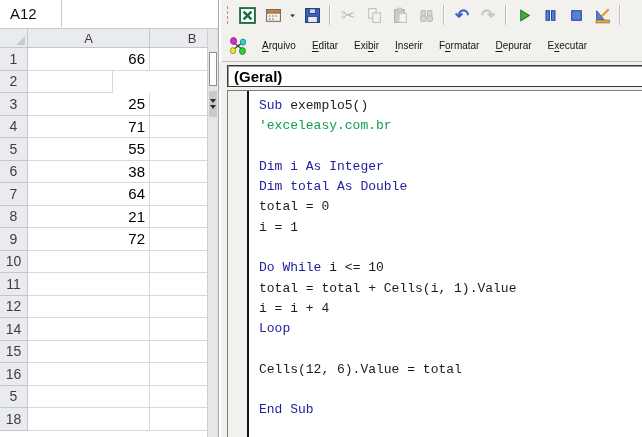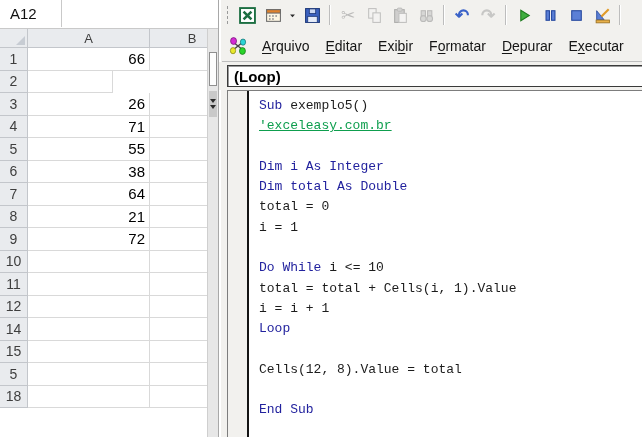--- a/index.html
+++ b/index.html
@@ -57,36 +57,36 @@
   .tbi{width:20px;height:20px;display:flex;align-items:center;justify-content:center;margin:0 3px;}
   .tbi svg{width:17px;height:17px;}
   .tbi.dis{filter:grayscale(1);opacity:.55;}
   .tbi.glyph{font-size:17px;line-height:17px;}
   .tbi.narrow{width:11px;margin:0 1px;}
   .tsep{width:1px;height:20px;background:#bdbdbd;border-right:1px solid #fff;margin:0 4px;}
 
   .mbar{position:absolute;left:3px;right:0;top:30px;height:31px;display:flex;align-items:center;
         border-bottom:1px solid #bdbdbd;box-shadow:0 1px 0 #ffffff;}
   .appicon{width:20px;height:20px;margin:0 6px 0 6px;display:flex;align-items:center;}
-  .menu-item{font-size:14px;color:#151515;padding:4px 8px;white-space:nowrap;}
+  .menu-item{font-size:10px;color:#151515;padding:4px 8px;white-space:nowrap;}
   .menu-item u{text-decoration:underline;text-underline-offset:2px;}
 
   .comborow{position:absolute;left:0;right:0;top:62px;height:28px;background:var(--winbg);}
   .combo{position:absolute;left:8px;right:-30px;top:3px;height:22px;background:#fff;
          border:1px solid #3a3a3a;box-shadow:inset 1px 1px 0 #9a9a9a;
          display:flex;align-items:center;font-size:15px;font-weight:700;color:#000;
          padding-left:6px;box-sizing:border-box;}
 
   .codewrap{position:absolute;left:8px;right:0;top:90px;bottom:0;display:flex;
             border-top:1px solid #7d7d7d;border-left:1px solid #7d7d7d;background:#fff;}
   .marginbar{width:19px;background:var(--winbg);border-right:2px solid #141414;}
   .code{flex:1;background:#fff;padding:5px 0 0 10px;overflow:hidden;
         font-family:"Liberation Mono","DejaVu Sans Mono",monospace;font-size:13px;}
   .cl{height:20.3px;line-height:20.3px;white-space:pre;}
-  .tok-k{color:var(--kw);} .tok-c{color:var(--cm);text-decoration:underline;} .tok-p{color:var(--pl);}
+  .tok-k{color:var(--kw);} .tok-c{color:var(--cm);} .tok-p{color:var(--pl);}
 </style>
 </head>
 <body>
 
 <div class="stage">
 
   <section class="excel">
     <div class="fbar">
       <div class="namebox">
         <span>A12</span>
@@ -103,21 +103,21 @@
             <div class="rn">1</div>
             <div class="cell ca">66</div>
             <div class="cell cb"></div>
           </div>
           <div class="xrow">
             <div class="rn">2</div>
             <div class="cell cb"></div>
           </div>
           <div class="xrow">
             <div class="rn">3</div>
-            <div class="cell ca">26</div>
+            <div class="cell ca">25</div>
             <div class="cell cb"></div>
           </div>
           <div class="xrow">
             <div class="rn">4</div>
             <div class="cell ca">71</div>
             <div class="cell cb"></div>
           </div>
           <div class="xrow">
             <div class="rn">5</div>
             <div class="cell ca">55</div>
@@ -158,20 +158,25 @@
             <div class="cell ca"></div>
             <div class="cell cb"></div>
           </div>
           <div class="xrow">
             <div class="rn">14</div>
             <div class="cell ca"></div>
             <div class="cell cb"></div>
           </div>
           <div class="xrow">
             <div class="rn">15</div>
+            <div class="cell ca"></div>
+            <div class="cell cb"></div>
+          </div>
+          <div class="xrow">
+            <div class="rn">16</div>
             <div class="cell ca"></div>
             <div class="cell cb"></div>
           </div>
           <div class="xrow">
             <div class="rn">5</div>
             <div class="cell ca"></div>
             <div class="cell cb"></div>
           </div>
           <div class="xrow">
             <div class="rn">18</div>
@@ -291,45 +296,46 @@
           <ellipse cx="5" cy="4.5" rx="2.7" ry="3.1" fill="#d42bd4" stroke="#6a116a" stroke-width="0.6"></ellipse>
           <ellipse cx="13.5" cy="5.5" rx="2.4" ry="2.8" fill="#2bd4d4" stroke="#0f6a6a" stroke-width="0.6"></ellipse>
           <ellipse cx="4.5" cy="13.2" rx="2.4" ry="2.8" fill="#e8e82a" stroke="#7a7a10" stroke-width="0.6"></ellipse>
           <ellipse cx="13" cy="13.5" rx="2.7" ry="3.1" fill="#2ad42a" stroke="#106a10" stroke-width="0.6"></ellipse>
         </svg>
       </span>
       <nav id="menus" style="display:flex;">
           <span class="menu-item"><u>A</u>rquivo</span>
           <span class="menu-item"><u>E</u>ditar</span>
           <span class="menu-item">Exi<u>b</u>ir</span>
+          <span class="menu-item"><u>I</u>nserir</span>
           <span class="menu-item">F<u>o</u>rmatar</span>
           <span class="menu-item"><u>D</u>epurar</span>
           <span class="menu-item">E<u>x</u>ecutar</span>
         </nav>
     </div>
     <div class="comborow">
       <div class="combo">
-        <span>(Loop)</span>
+        <span>(Geral)</span>
       </div>
     </div>
     <div class="codewrap">
       <div class="marginbar"></div>
       <div class="code" id="code">
           <div class="cl"><span class="tok-k">Sub</span><span class="tok-p"> exemplo5()</span></div>
           <div class="cl"><span class="tok-c">'exceleasy.com.br</span></div>
           <div class="cl">&nbsp;</div>
           <div class="cl"><span class="tok-k">Dim i As Integer</span></div>
           <div class="cl"><span class="tok-k">Dim total As Double</span></div>
           <div class="cl"><span class="tok-p">total = 0</span></div>
           <div class="cl"><span class="tok-p">i = 1</span></div>
           <div class="cl">&nbsp;</div>
           <div class="cl"><span class="tok-k">Do While</span><span class="tok-p"> i &lt;= 10</span></div>
           <div class="cl"><span class="tok-p">total = total + Cells(i, 1).Value</span></div>
-          <div class="cl"><span class="tok-p">i = i + 1</span></div>
+          <div class="cl"><span class="tok-p">i = i + 4</span></div>
           <div class="cl"><span class="tok-k">Loop</span></div>
           <div class="cl">&nbsp;</div>
-          <div class="cl"><span class="tok-p">Cells(12, 8).Value = total</span></div>
+          <div class="cl"><span class="tok-p">Cells(12, 6).Value = total</span></div>
           <div class="cl">&nbsp;</div>
           <div class="cl"><span class="tok-k">End Sub</span></div>
         </div>
     </div>
   </section>
 </div>
 
 </body></html>

